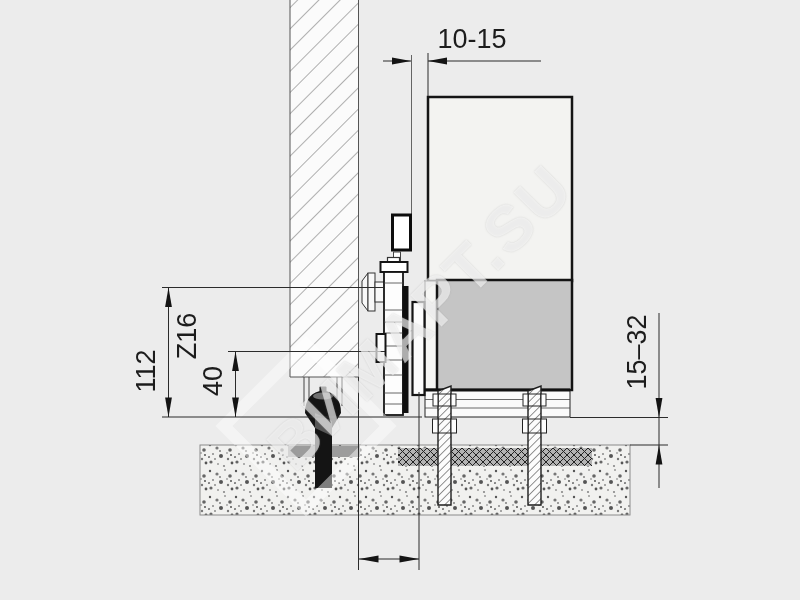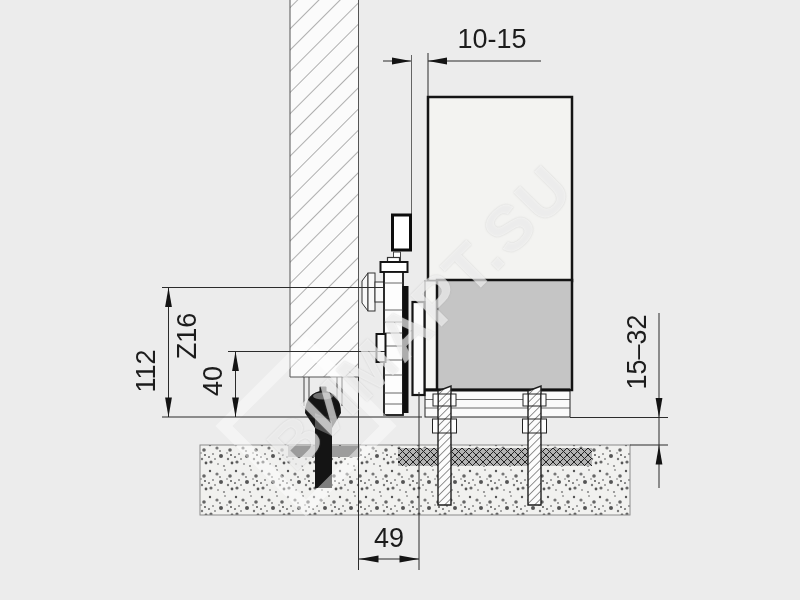--- a/index.html
+++ b/index.html
@@ -188,25 +188,24 @@
       <line x1="358.5" y1="377" x2="358.5" y2="570"></line>
       <line x1="419" y1="392" x2="419" y2="570"></line>
       <line x1="359" y1="559" x2="419" y2="559"></line>
       <polygon points="359,559 378.5,555.6 378.5,562.4" stroke="none"></polygon>
       <polygon points="419,559 399.5,555.6 399.5,562.4" stroke="none"></polygon>
     </g>
   </svg>
 
   <div class="watermark">ВИМАРТ.SU</div>
 
-  <div class="dim-label" style="left:432px;top:24px;width:120px;">10-15</div>
+  <div class="dim-label" style="left:412px;top:24px;width:120px;">10-15</div>
 
   <div class="dim-label rot" style="left:101px;top:356px;width:90px;">112</div>
 
   <div class="dim-label rot" style="left:142px;top:321px;width:90px;">Z16</div>
 
   <div class="dim-label rot" style="left:168px;top:366px;width:90px;">40</div>
 
   <div class="dim-label rot" style="left:582px;top:337px;width:110px;">15–32</div>
 
-  <div class="dim-label" style="left:349px;top:523px;width:80px;">49</div>
 
 </div>
 
 </body></html>

